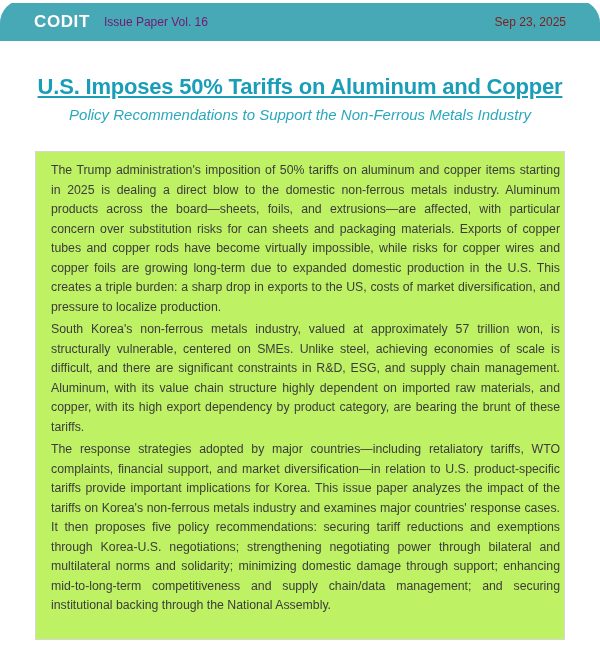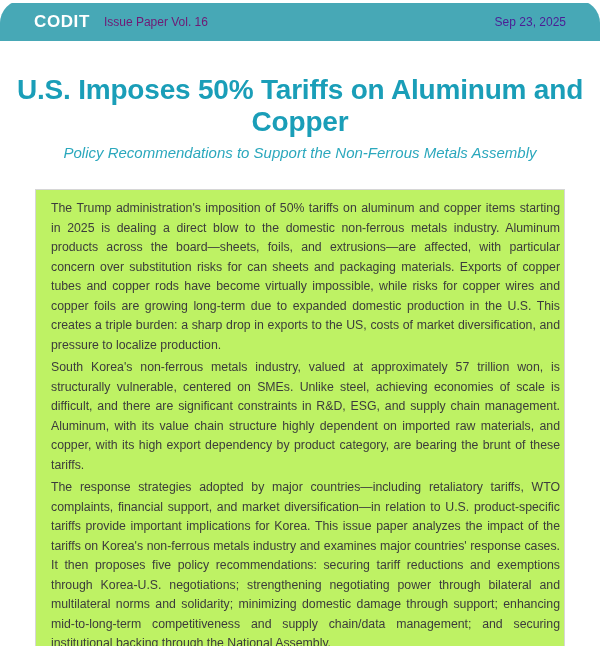--- a/index.html
+++ b/index.html
@@ -31,30 +31,31 @@
     color: #ffffff;
   }
   .issue-label {
     margin-left: 14px;
     font-size: 12px;
     color: #701a75;
   }
   .date-label {
     margin-left: auto;
     font-size: 12px;
-    color: #4c1d95;
+    color: #7f1d1d;
     text-align: center;
   }
   .page-title {
     margin-top: 33px;
     text-align: center;
-    font-size: 28px;
+    font-size: 22px;
     font-weight: bold;
     letter-spacing: -0.2px;
     color: #1a9eb8;
+    text-decoration: underline;
   }
   .page-subtitle {
     margin-top: 6px;
     text-align: center;
     font-style: italic;
     font-size: 15px;
     color: #2ba8bd;
   }
   .summary-box {
     margin: 28px 35px 0 35px;
@@ -77,21 +78,21 @@
 <div class="page">
 
   <div class="topbar">
     <span class="logo">CODIT</span>
     <span class="issue-label">Issue Paper Vol. 16</span>
     <span class="date-label">Sep 23, 2025</span>
   </div>
 
   <h1 class="page-title">U.S. Imposes 50% Tariffs on Aluminum and Copper</h1>
 
-  <div class="page-subtitle">Policy Recommendations to Support the Non-Ferrous Metals Assembly</div>
+  <div class="page-subtitle">Policy Recommendations to Support the Non-Ferrous Metals Industry</div>
 
   <div class="summary-box">
     <p>The Trump administration's imposition of 50% tariffs on aluminum and copper items starting in 2025 is dealing a direct blow to the domestic non-ferrous metals industry. Aluminum products across the board—sheets, foils, and extrusions—are affected, with particular concern over substitution risks for can sheets and packaging materials. Exports of copper tubes and copper rods have become virtually impossible, while risks for copper wires and copper foils are growing long-term due to expanded domestic production in the U.S. This creates a triple burden: a sharp drop in exports to the US, costs of market diversification, and pressure to localize production.</p>
     <p>South Korea's non-ferrous metals industry, valued at approximately 57 trillion won, is structurally vulnerable, centered on SMEs. Unlike steel, achieving economies of scale is difficult, and there are significant constraints in R&amp;D, ESG, and supply chain management. Aluminum, with its value chain structure highly dependent on imported raw materials, and copper, with its high export dependency by product category, are bearing the brunt of these tariffs.</p>
     <p>The response strategies adopted by major countries—including retaliatory tariffs, WTO complaints, financial support, and market diversification—in relation to U.S. product-specific tariffs provide important implications for Korea. This issue paper analyzes the impact of the tariffs on Korea's non-ferrous metals industry and examines major countries' response cases. It then proposes five policy recommendations: securing tariff reductions and exemptions through Korea-U.S. negotiations; strengthening negotiating power through bilateral and multilateral norms and solidarity; minimizing domestic damage through support; enhancing mid-to-long-term competitiveness and supply chain/data management; and securing institutional backing through the National Assembly.</p>
   </div>
 
 </div>
 
 </body></html>

